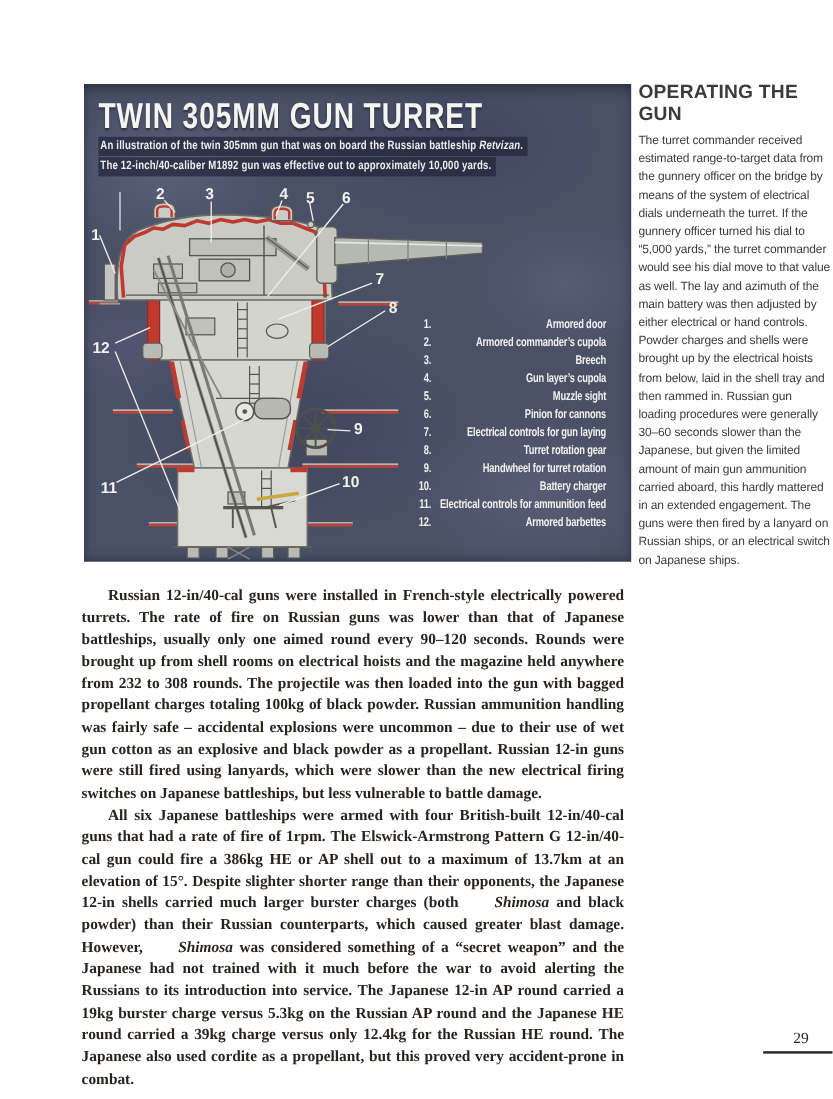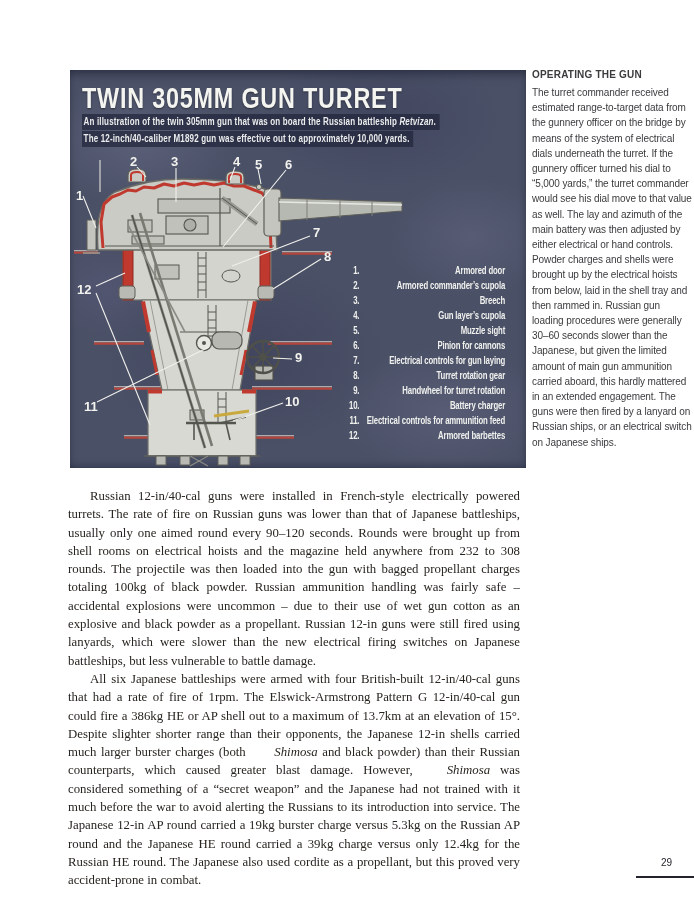--- a/index.html
+++ b/index.html
@@ -32,40 +32,40 @@
   
   .parts{position:absolute;left:276px;top:193px;width:215px;margin:0;padding:0;list-style:none;
     transform:scaleX(0.74);transform-origin:left top;color:#f0f1ee;
     font-size:10.5px;font-weight:bold;letter-spacing:-0.2px;line-height:15px;}
   .parts li{display:flex;}
   .parts .num{width:18px;flex:0 0 18px;}
   .parts .lbl{flex:1;}
 
   
   .sidebar{position:absolute;left:532px;top:69px;width:161px;color:#3b3b3e;}
-  .sidebar h2{margin:0 0 5px 0;font-size:10px;font-weight:bold;letter-spacing:0.2px;}
+  .sidebar h2{margin:0 0 5px 0;font-size:16px;font-weight:bold;letter-spacing:0.2px;}
   .sidebar p{margin:0;font-size:10px;line-height:15.2px;letter-spacing:-0.1px;}
 
   
   .article{position:absolute;left:68px;top:487px;width:452px;color:#282420;
     font-family:"Liberation Serif",serif;font-size:12.8px;line-height:18.3px;text-align:justify;}
-  .article p{margin:0;text-indent:22px;}
+  .article p{margin:0;text-indent:22px;font-weight:bold;}
   .article i{font-style:italic;margin-left:24px;}
 
   
   .watermark{position:absolute;left:0;top:798px;width:694px;height:118px;pointer-events:none;opacity:0.93;}
   .wm-sun{position:absolute;left:-10px;top:14px;width:122px;height:122px;}
   .wm-text{position:absolute;left:98px;top:2px;white-space:nowrap;
     font-family:"Liberation Serif",serif;font-weight:bold;font-size:95px;line-height:1;
     color:rgba(110,172,209,0.95);transform:scaleX(0.66);transform-origin:left top;
     -webkit-text-stroke:1.5px rgba(255,255,255,0.9);
     text-shadow:4px 3px 0 rgba(73,128,168,0.45);}
 
   
-  .pageno{position:absolute;left:661px;top:857px;font-size:10px;color:#26262e;}
+  .pageno{position:absolute;left:661px;top:857px;font-size:13px;color:#26262e;font-family:Liberation Serif, serif;}
   .folio-rule{position:absolute;left:636px;top:876px;width:58px;border-top:2px solid #23232e;}
 </style>
 </head>
 <body>
 
 <div class="page">
 
   <section class="panel">
     <h1 class="panel-title">TWIN 305MM GUN TURRET</h1>
     <div class="cap cap1"><span>An illustration of the twin 305mm gun that was on board the Russian battleship </span><i>Retvizan</i><span>.</span></div>

